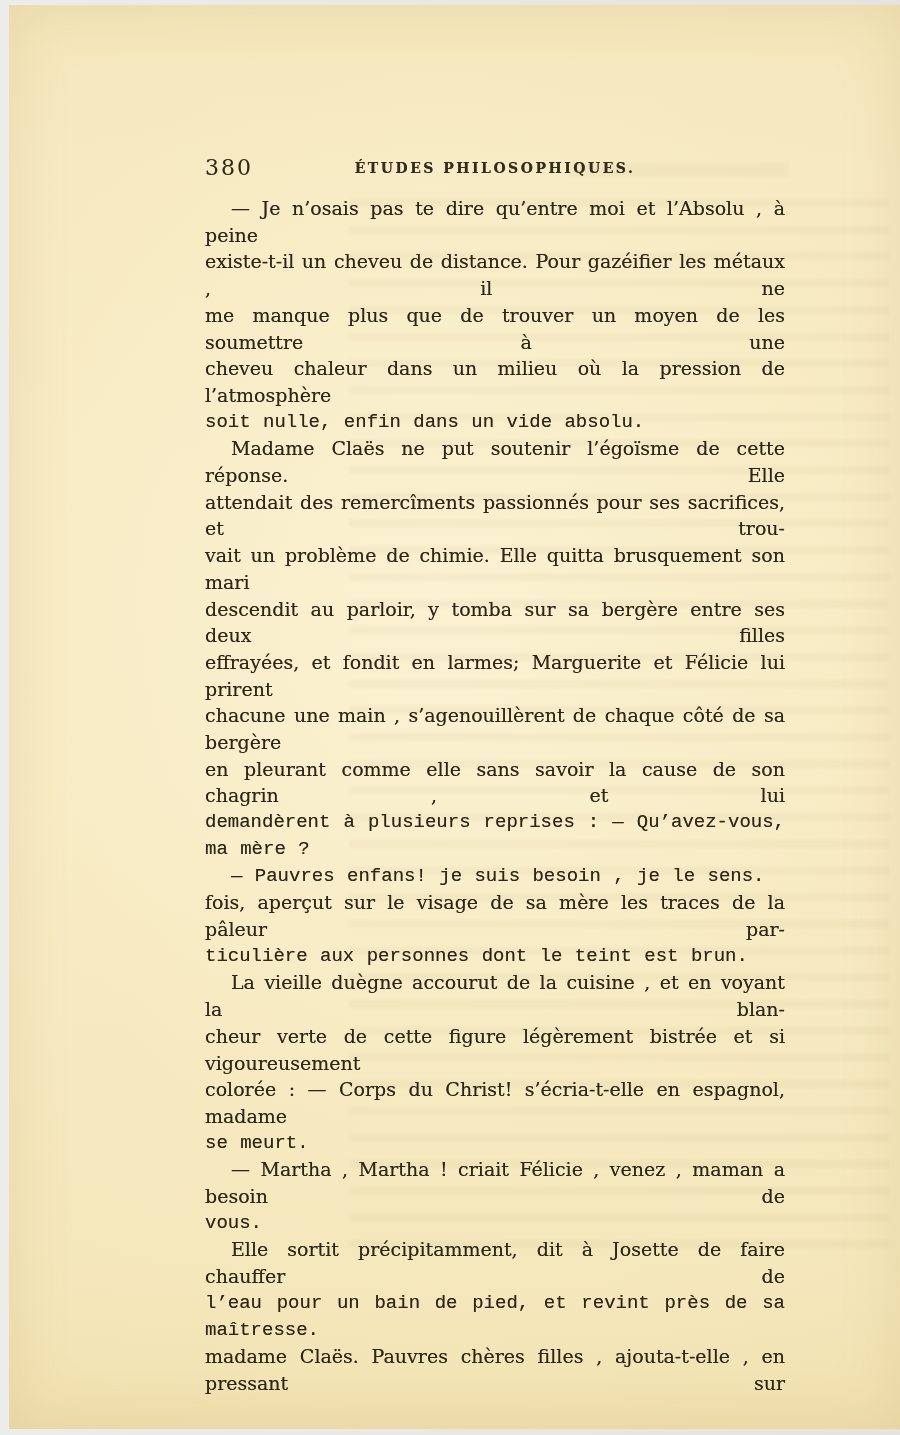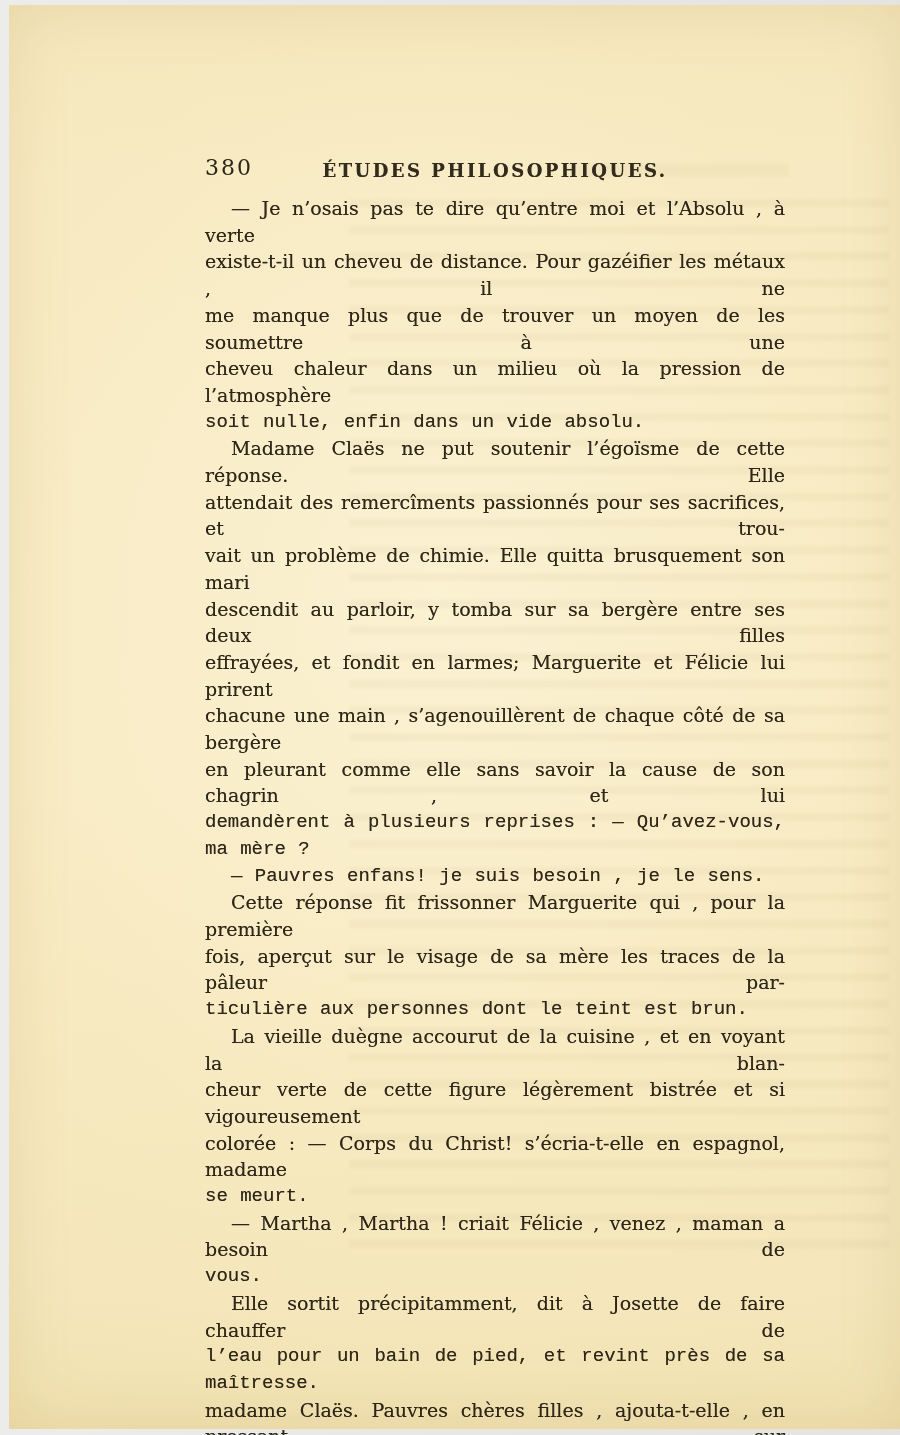--- a/index.html
+++ b/index.html
@@ -48,21 +48,21 @@
     color: #2e2719;
   }
   .pageno {
     position: absolute; left: 0; top: 0;
     font-size: 22px; letter-spacing: 2px;
     color: #2e2719;
   }
   .head-title {
     position: absolute; left: 0; right: 0; top: 5px;
     text-align: center;
-    font-size: 18px; font-weight: 700;
+    font-size: 14px; font-weight: 700;
     letter-spacing: 2.5px;
     color: #332b1c;
     text-shadow: 0 0 0.5px rgba(50,40,20,0.6);
   }
   .text-block {
     position: absolute;
     left: 196px; top: 190px; width: 580px;
     font-size: 19px;
     line-height: 26.7px;
     color: #2c2518;
@@ -86,41 +86,40 @@
     <div class="bleed bleed-main"></div>
     <div class="bleed bleed-head"></div>
 
     <div class="running-head">
       <span class="pageno">380</span>
       <span class="head-title">ÉTUDES PHILOSOPHIQUES.</span>
     </div>
 
     <div class="text-block" id="text-block">
         <div class="paragraph">
-          <div class="line first">— Je n’osais pas te dire qu’entre moi et l’Absolu , à verte</div>
+          <div class="line first">— Je n’osais pas te dire qu’entre moi et l’Absolu , à peine</div>
           <div class="line">existe-t-il un cheveu de distance. Pour gazéifier les métaux , il ne</div>
           <div class="line">me manque plus que de trouver un moyen de les soumettre à une</div>
           <div class="line">cheveu chaleur dans un milieu où la pression de l’atmosphère</div>
           <div class="line last">soit nulle, enfin dans un vide absolu.</div>
         </div>
         <div class="paragraph">
           <div class="line first">Madame Claës ne put soutenir l’égoïsme de cette réponse. Elle</div>
           <div class="line">attendait des remercîments passionnés pour ses sacrifices, et trou-</div>
           <div class="line">vait un problème de chimie. Elle quitta brusquement son mari</div>
           <div class="line">descendit au parloir, y tomba sur sa bergère entre ses deux filles</div>
           <div class="line">effrayées, et fondit en larmes; Marguerite et Félicie lui prirent</div>
           <div class="line">chacune une main , s’agenouillèrent de chaque côté de sa bergère</div>
           <div class="line">en pleurant comme elle sans savoir la cause de son chagrin , et lui</div>
           <div class="line last">demandèrent à plusieurs reprises : — Qu’avez-vous, ma mère ?</div>
         </div>
         <div class="paragraph">
           <div class="line first last">— Pauvres enfans! je suis besoin , je le sens.</div>
         </div>
         <div class="paragraph">
-          <div class="line first">Cette réponse fit frissonner Marguerite qui , pour la première</div>
           <div class="line">fois, aperçut sur le visage de sa mère les traces de la pâleur par-</div>
           <div class="line last">ticulière aux personnes dont le teint est brun.</div>
         </div>
         <div class="paragraph">
           <div class="line first">La vieille duègne accourut de la cuisine , et en voyant la blan-</div>
           <div class="line">cheur verte de cette figure légèrement bistrée et si vigoureusement</div>
           <div class="line">colorée : — Corps du Christ! s’écria-t-elle en espagnol, madame</div>
           <div class="line last">se meurt.</div>
         </div>
         <div class="paragraph">

